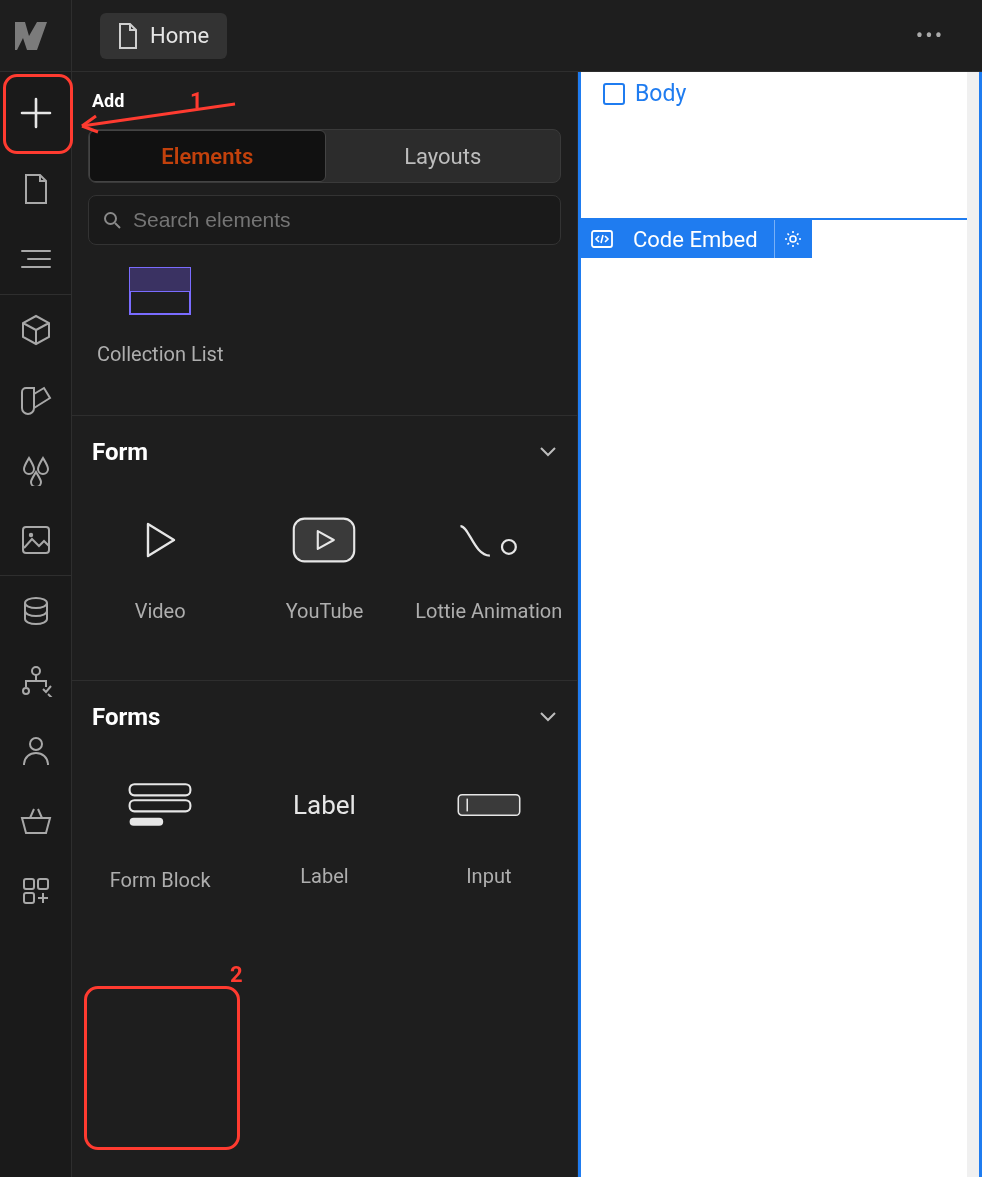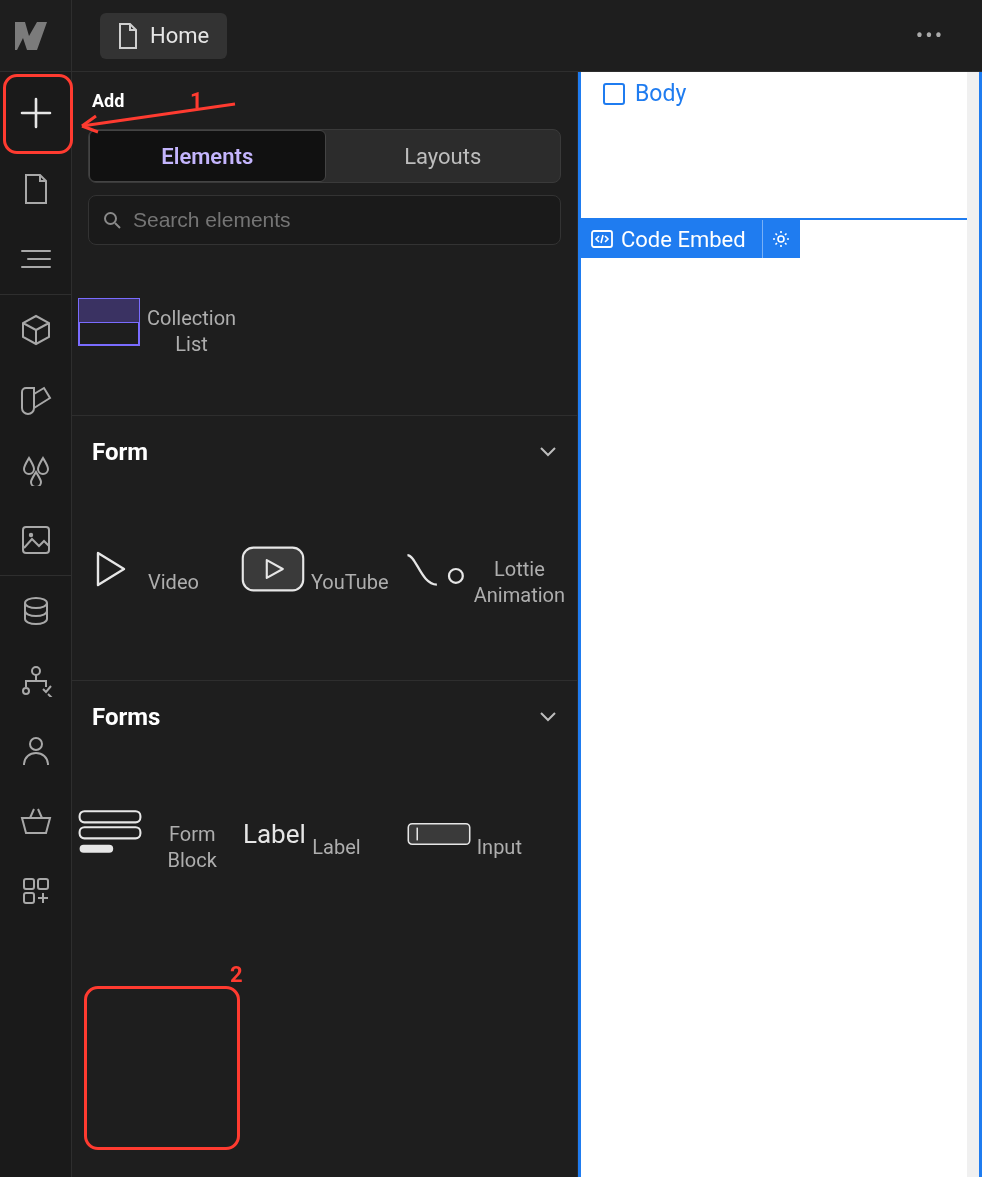--- a/index.html
+++ b/index.html
@@ -112,21 +112,21 @@
   .seg-btn {
     flex:1;
     display:flex;align-items:center;justify-content:center;
     font-size: 22px;
     color:#bdbdbd;
     cursor:pointer;
     border-radius: 6px;
   }
   .seg-btn.active {
     background:#111111;
-    color:#c4b5fd;
+    color:#c2410c;
     font-weight:600;
     border:1px solid #444;
   }
   .search-wrap {
     margin: 0 16px 8px 16px;
     background:#1a1a1a;
     border:1px solid #333;
     border-radius: 8px;
     height: 50px;
     display:flex;align-items:center;
@@ -150,21 +150,21 @@
     font-size: 24px; font-weight:700; color:#fff;
     cursor:pointer;
   }
   .grid {
     display:grid;
     grid-template-columns: repeat(3, 1fr);
     gap: 6px 0;
     padding: 6px 6px 24px 6px;
   }
   .el-item {
-    display:flex;align-items:center;justify-content:flex-start;
+    display:flex;flex-direction:column;align-items:center;justify-content:flex-start;
     height: 176px;
     cursor:grab;
     position:relative;
     padding-top: 28px;
   }
   .el-item.short { height: 150px; padding-top: 6px; }
   .el-icon {
     width: 64px; height: 64px;
     display:flex;align-items:center;justify-content:center;
     margin-bottom: 26px;
@@ -209,21 +209,21 @@
   .embed-chip {
     position:absolute; left:0; top:148px;
     display:flex;
   }
   .embed-main, .embed-gear {
     background:#1f7cf0;color:#fff;
     display:flex;align-items:center;
     height:38px;
     font-size:22px;
   }
-  .embed-main { padding: 0 16px 0 10px; gap:8px; }
+  .embed-main { padding: 0 16px 0 10px; gap:20px; }
   .embed-gear { width:38px; justify-content:center; border-left:1px solid rgba(255,255,255,.4); cursor:pointer;}
   .right-scrollbar {
     position:absolute; right:0; top:0; bottom:0; width:12px;
     background:#f0f0f0;
   }
 
   svg { display:block; }
 </style>
 </head>
 <body>

